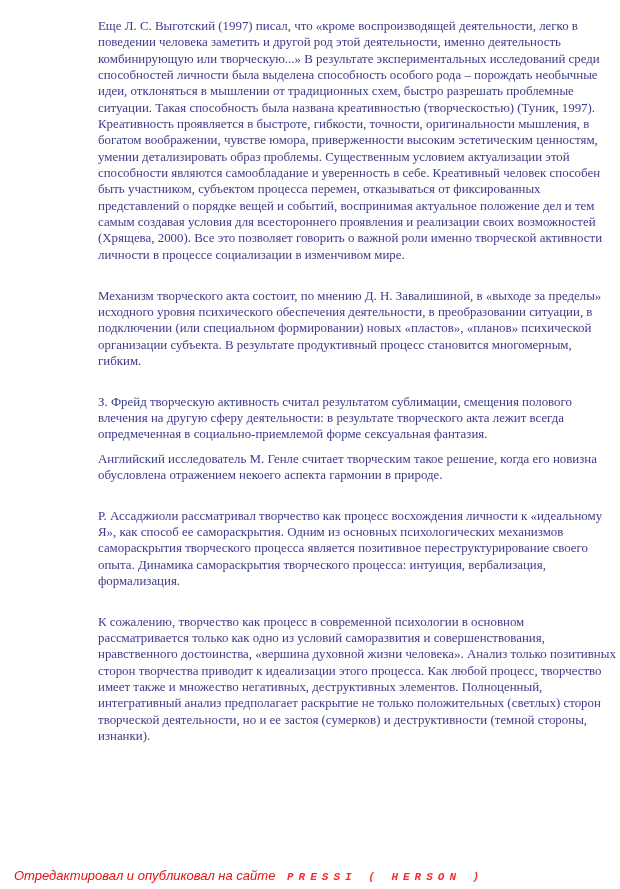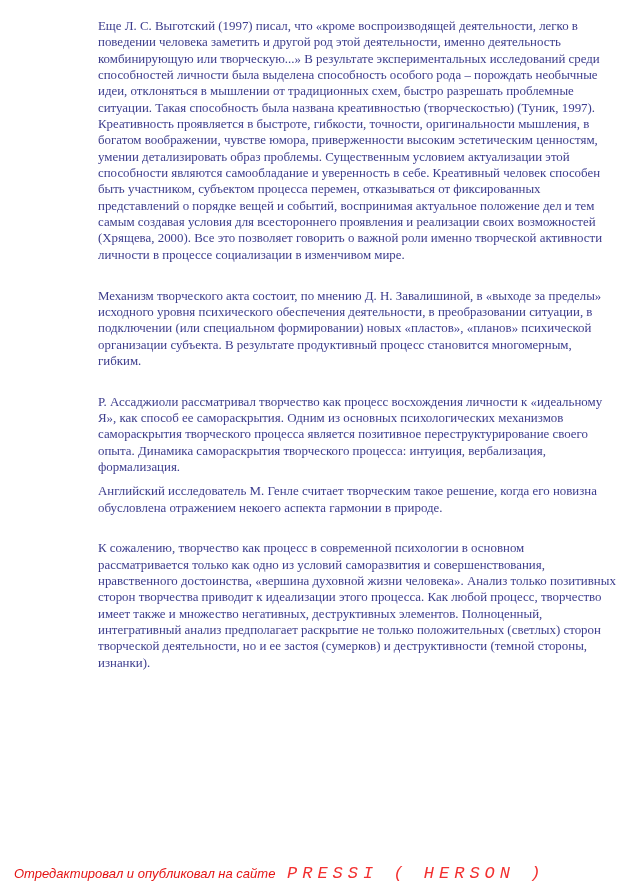--- a/index.html
+++ b/index.html
@@ -34,34 +34,35 @@
     left: 2px;
     bottom: 6px;
     white-space: nowrap;
     font-family: "Liberation Sans", "DejaVu Sans", sans-serif;
     font-style: italic;
     font-size: 13px;
     color: #e41313;
   }
   .footer .brand {
     font-style: italic;
-    font-weight: normal;
+    font-weight: bold;
     letter-spacing: 5px;
     color: #f23030;
-    font-size: 17px;
+    font-size: 11px;
     font-family: "Liberation Mono", "DejaVu Sans Mono", monospace;
   }
 </style>
 </head>
 <body>
 
 <div class="page">
   <div class="doc-body">
       <p class="para no-gap">Еще Л. С. Выготский (1997) писал, что «кроме воспроизводящей деятельности, легко в поведении человека заметить и другой род этой деятельности, именно деятельность комбинирующую или творческую...» В результате экспериментальных исследований среди способностей личности была выделена способность особого рода – порождать необычные идеи, отклоняться в мышлении от традиционных схем, быстро разрешать проблемные ситуации. Такая способность была названа креативностью (творческостью) (Туник, 1997). Креативность проявляется в быстроте, гибкости, точности, оригинальности мышления, в богатом воображении, чувстве юмора, приверженности высоким эстетическим ценностям, умении детализировать образ проблемы. Существенным условием актуализации этой способности являются самообладание и уверенность в себе. Креативный человек способен быть участником, субъектом процесса перемен, отказываться от фиксированных представлений о порядке вещей и событий, воспринимая актуальное положение дел и тем самым создавая условия для всестороннего проявления и реализации своих возможностей (Хрящева, 2000). Все это позволяет говорить о важной роли именно творческой активности личности в процессе социализации в изменчивом мире.</p>
       <p class="para">Механизм творческого акта состоит, по мнению Д. Н. Завалишиной, в «выходе за пределы» исходного уровня психического обеспечения деятельности, в преобразовании ситуации, в подключении (или специальном формировании) новых «пластов», «планов» психической организации субъекта. В результате продуктивный процесс становится многомерным, гибким.</p>
+      <p class="para">З. Фрейд творческую активность считал результатом сублимации, смещения полового влечения на другую сферу деятельности: в результате творческого акта лежит всегда опредмеченная в социально-приемлемой форме сексуальная фантазия.</p>
+      <p class="para no-gap">Английский исследователь М. Генле считает творческим такое решение, когда его новизна обусловлена отражением некоего аспекта гармонии в природе.</p>
       <p class="para">Р. Ассаджиоли рассматривал творчество как процесс восхождения личности к «идеальному Я», как способ ее самораскрытия. Одним из основных психологических механизмов самораскрытия творческого процесса является позитивное переструктурирование своего опыта. Динамика самораскрытия творческого процесса: интуиция, вербализация, формализация.</p>
-      <p class="para no-gap">Английский исследователь М. Генле считает творческим такое решение, когда его новизна обусловлена отражением некоего аспекта гармонии в природе.</p>
       <p class="para">К сожалению, творчество как процесс в современной психологии в основном рассматривается только как одно из условий саморазвития и совершенствования, нравственного достоинства, «вершина духовной жизни человека». Анализ только позитивных сторон творчества приводит к идеализации этого процесса. Как любой процесс, творчество имеет также и множество негативных, деструктивных элементов. Полноценный, интегративный анализ предполагает раскрытие не только положительных (светлых) сторон творческой деятельности, но и ее застоя (сумерков) и деструктивности (темной стороны, изнанки).</p>
     </div>
   <div class="footer">
     <span>Отредактировал и опубликовал на сайте </span><span class="brand">PRESSI ( HERSON )</span>
   </div>
 </div>
 
 </body></html>

